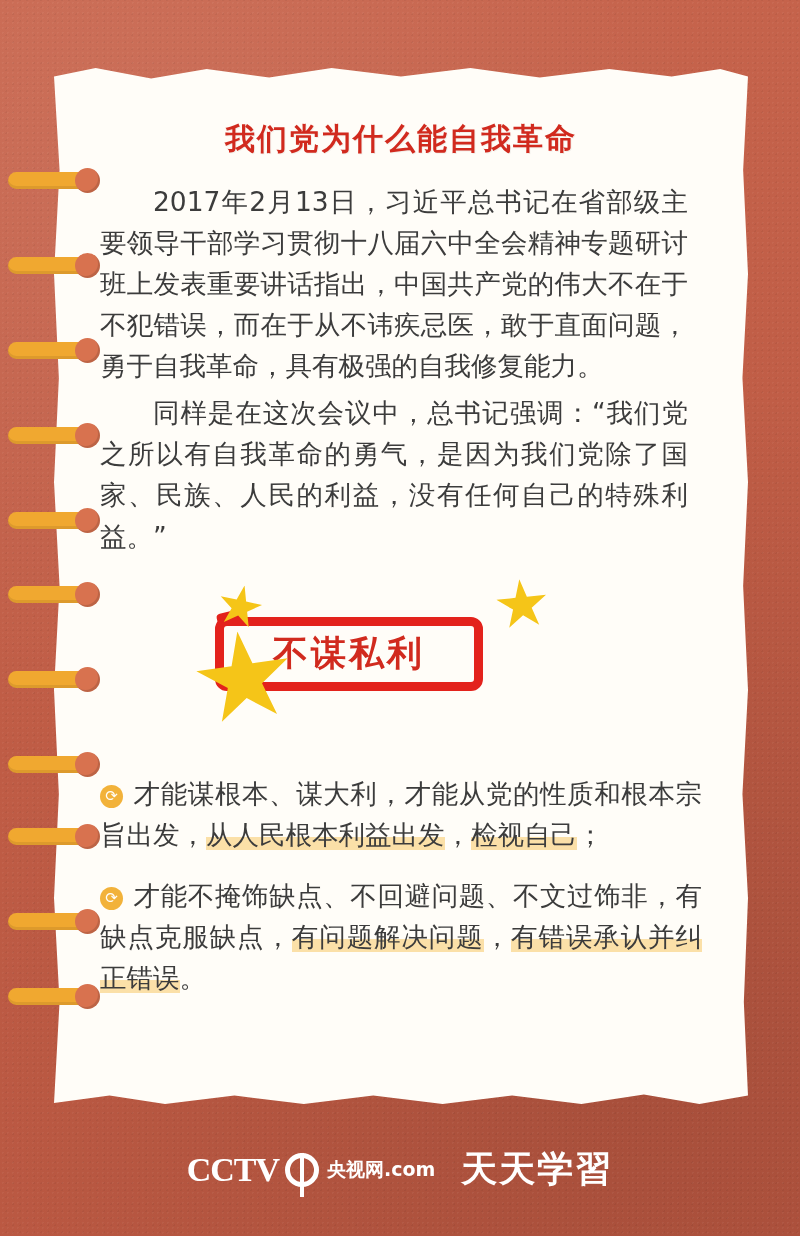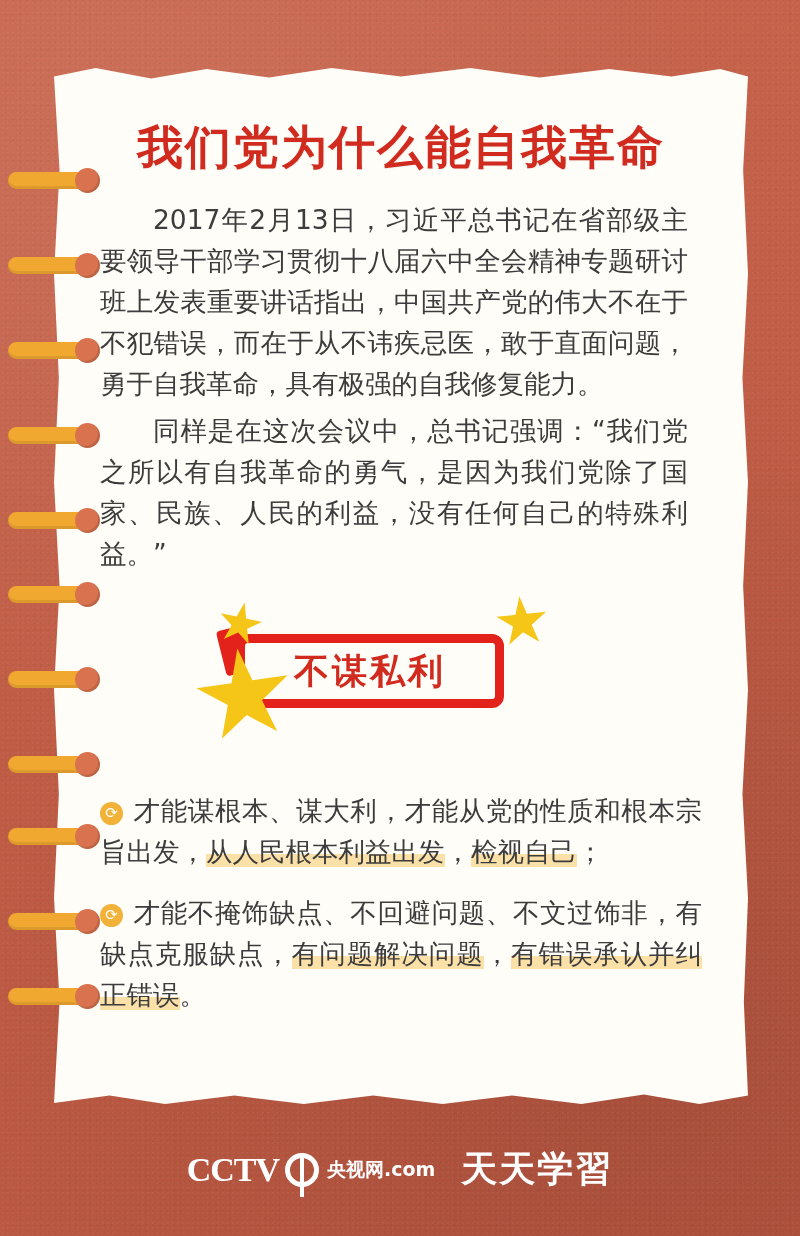--- a/index.html
+++ b/index.html
@@ -94,21 +94,21 @@
   }
 
   .inner {
     padding: 42px 46px 0 46px;
   }
 
   
   .title {
     text-align: center;
     color: #d12a1e;
-    font-size: 46px;
+    font-size: 30px;
     font-weight: bold;
     letter-spacing: 2px;
     line-height: 1.1;
     margin: 14px 0 26px 0;
     text-shadow: 1px 1px 0 rgba(0,0,0,0.05);
     font-family: "DejaVu Sans", "Liberation Sans", sans-serif;
   }
 
   
   .para {
@@ -122,21 +122,21 @@
   }
 
   
   .banner-wrap {
     position: relative;
     height: 180px;
     margin-top: 20px;
   }
   .ribbon {
     position: absolute;
-    left: 136px;
+    left: 115px;
     top: 40px;
     width: 268px;
     height: 74px;
     border: 9px solid #e3221c;
     border-radius: 12px;
     background: #fffdf8;
   }
   .ribbon-text {
     position: absolute;
     left: 0;

